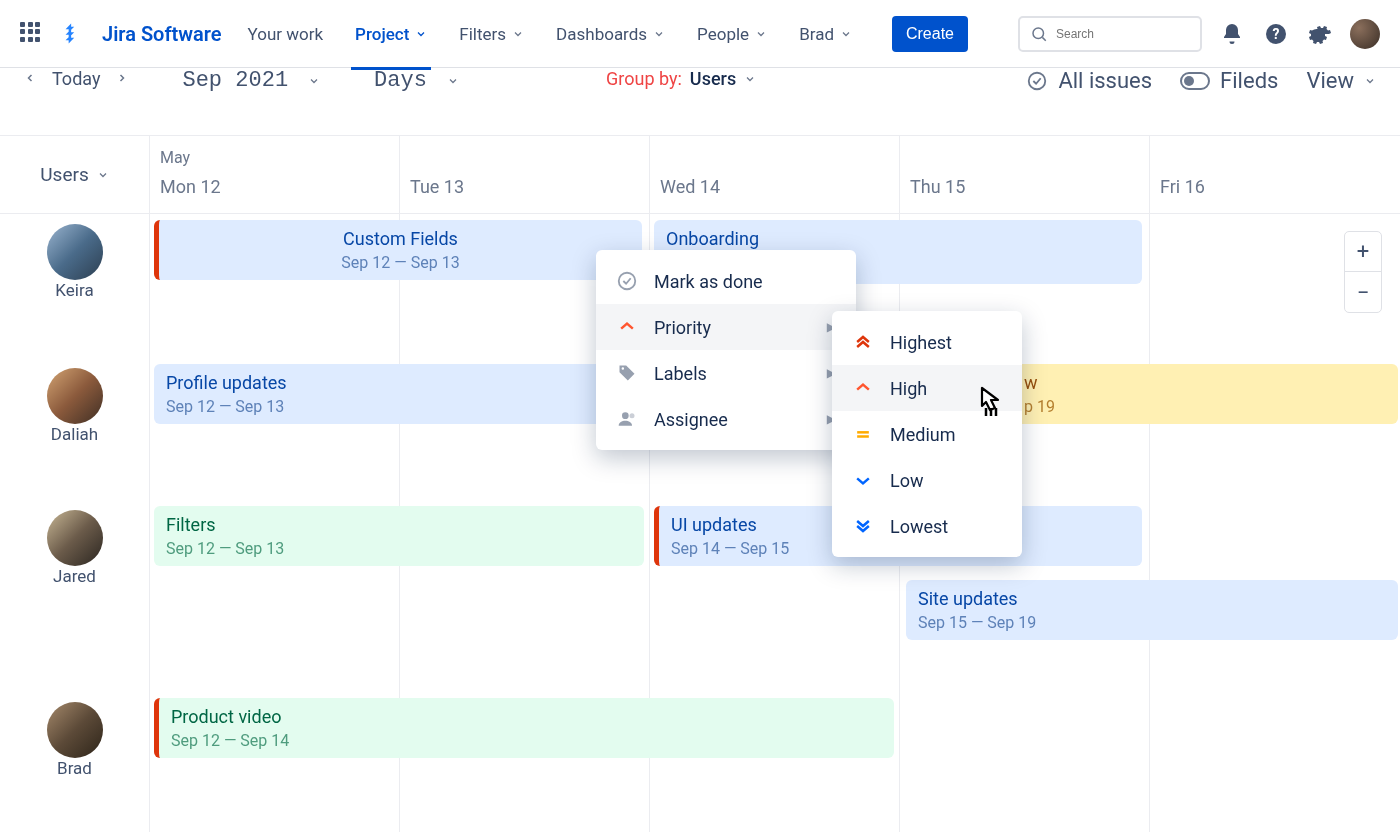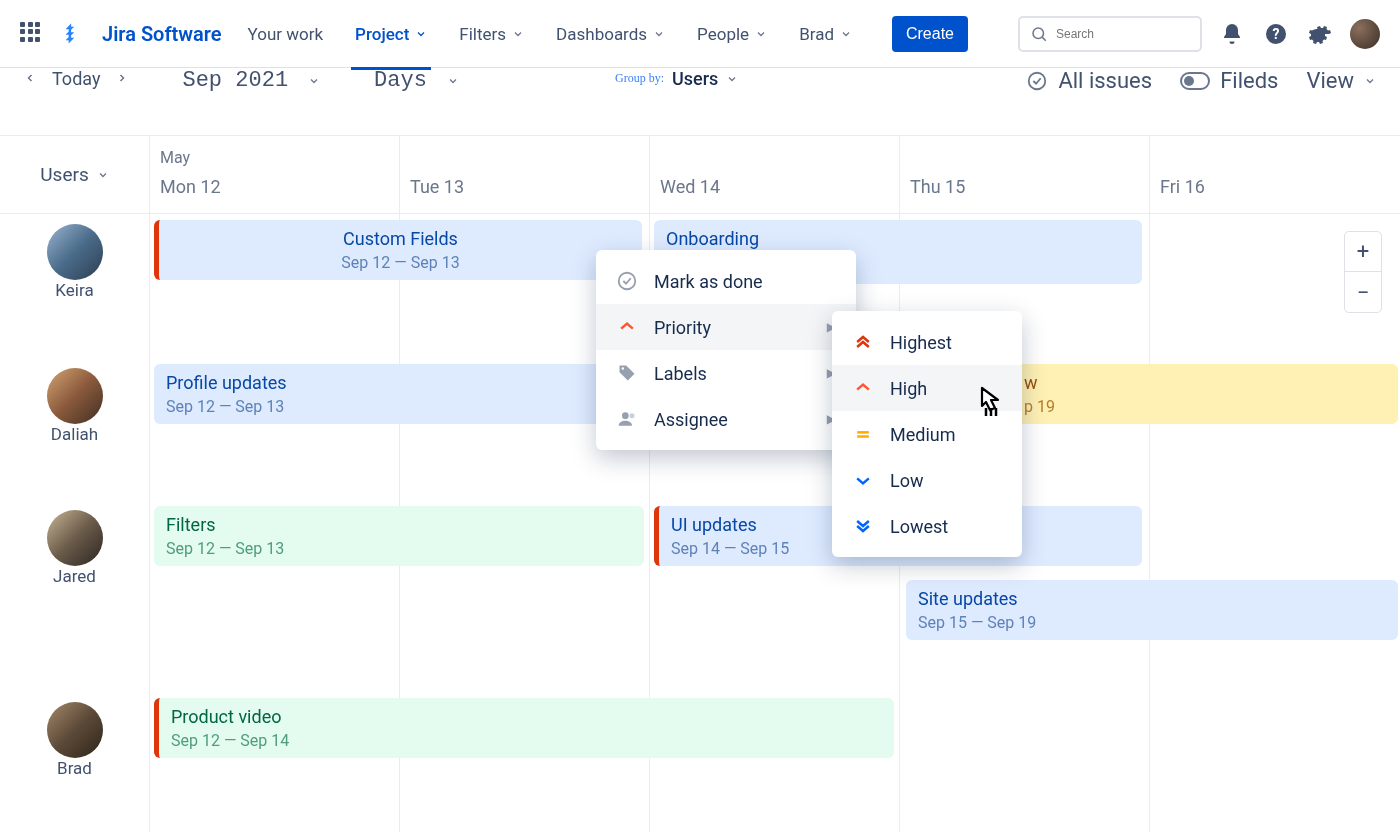--- a/index.html
+++ b/index.html
@@ -24,21 +24,21 @@
   .icon-btn { width: 28px; height: 28px; display: flex; align-items: center; justify-content: center; color: #42526E; cursor: pointer; }
   .avatar-sm { width: 30px; height: 30px; border-radius: 50%; background: #5E4634; }
 
   
   .toolbar { height: 68px; display: flex; align-items: flex-start; padding: 0 24px; border-bottom: 1px solid #ebecf0; gap: 24px; }
   .nav-arrows { display: flex; align-items: center; gap: 16px; color: #6B778C; }
   .nav-arrows span { cursor: pointer; }
   .today-btn { font-size: 18px; color: #42526E; }
   .toolbar-sel { display: flex; align-items: center; gap: 20px; font-size: 22px; color: #42526E; cursor: pointer; font-family: Liberation Mono, monospace;}
   .toolbar-center { margin-left: auto; margin-right: auto; display: flex; align-items: center; gap: 8px; }
-  .toolbar-center .label { color: #3b82f6; font-size: 12px; font-family: Liberation Serif, serif;}
+  .toolbar-center .label { color: #ef4444; font-size: 18px;}
   .toolbar-center .value { color: #172B4D; font-weight: 500; font-size: 18px;}
   .toolbar-right { display: flex; align-items: center; gap: 28px; margin-left: auto;}
   .pill { display: flex; align-items: center; gap: 10px; font-size: 22px; color: #42526E; cursor: pointer; }
   .toggle-pill { width: 30px; height: 18px; border: 2px solid #6B778C; border-radius: 10px; position: relative;}
   .toggle-pill::after { content: ""; position: absolute; width: 10px; height: 10px; border-radius: 50%; background: #6B778C; left: 2px; top: 2px;}
 
   
   .cal-wrap { display: flex; position: relative; }
   .left-col { width: 150px; flex-shrink: 0; border-right: 1px solid #ebecf0;}
   .left-head { height: 78px; display: flex; align-items: center; justify-content: center; border-bottom: 1px solid #ebecf0; gap: 8px; font-size: 19px; color: #42526E; cursor: pointer;}

